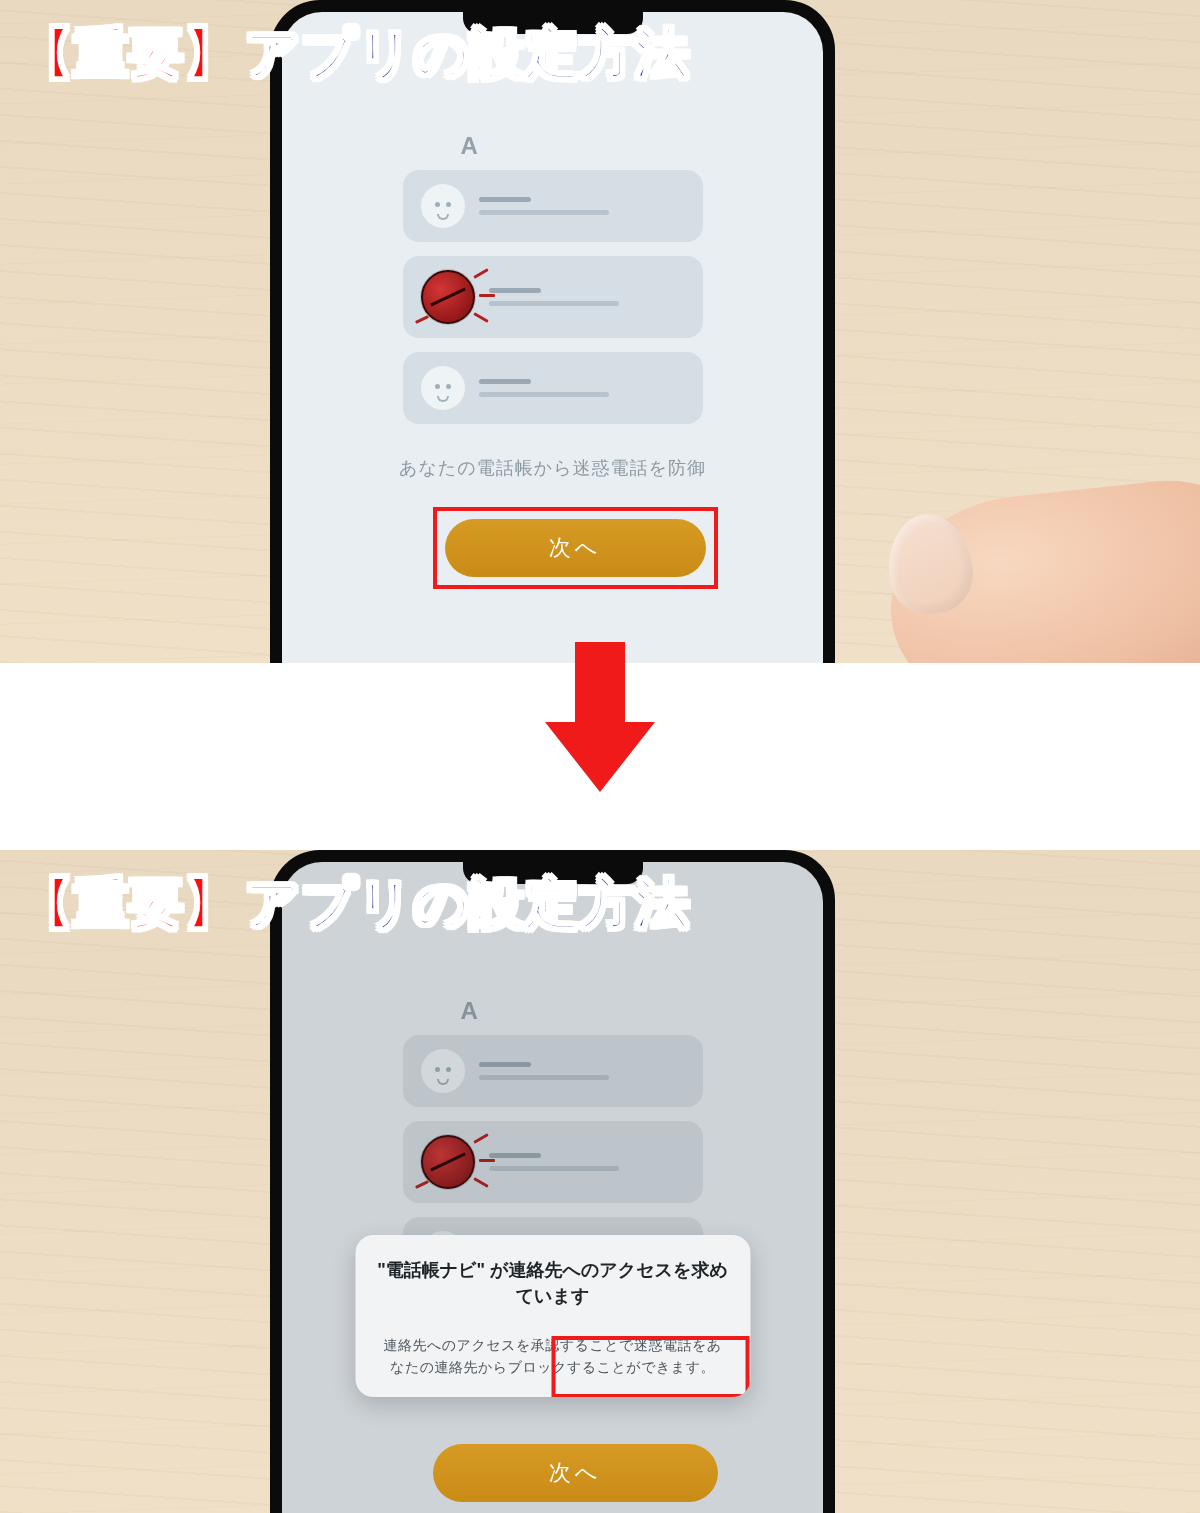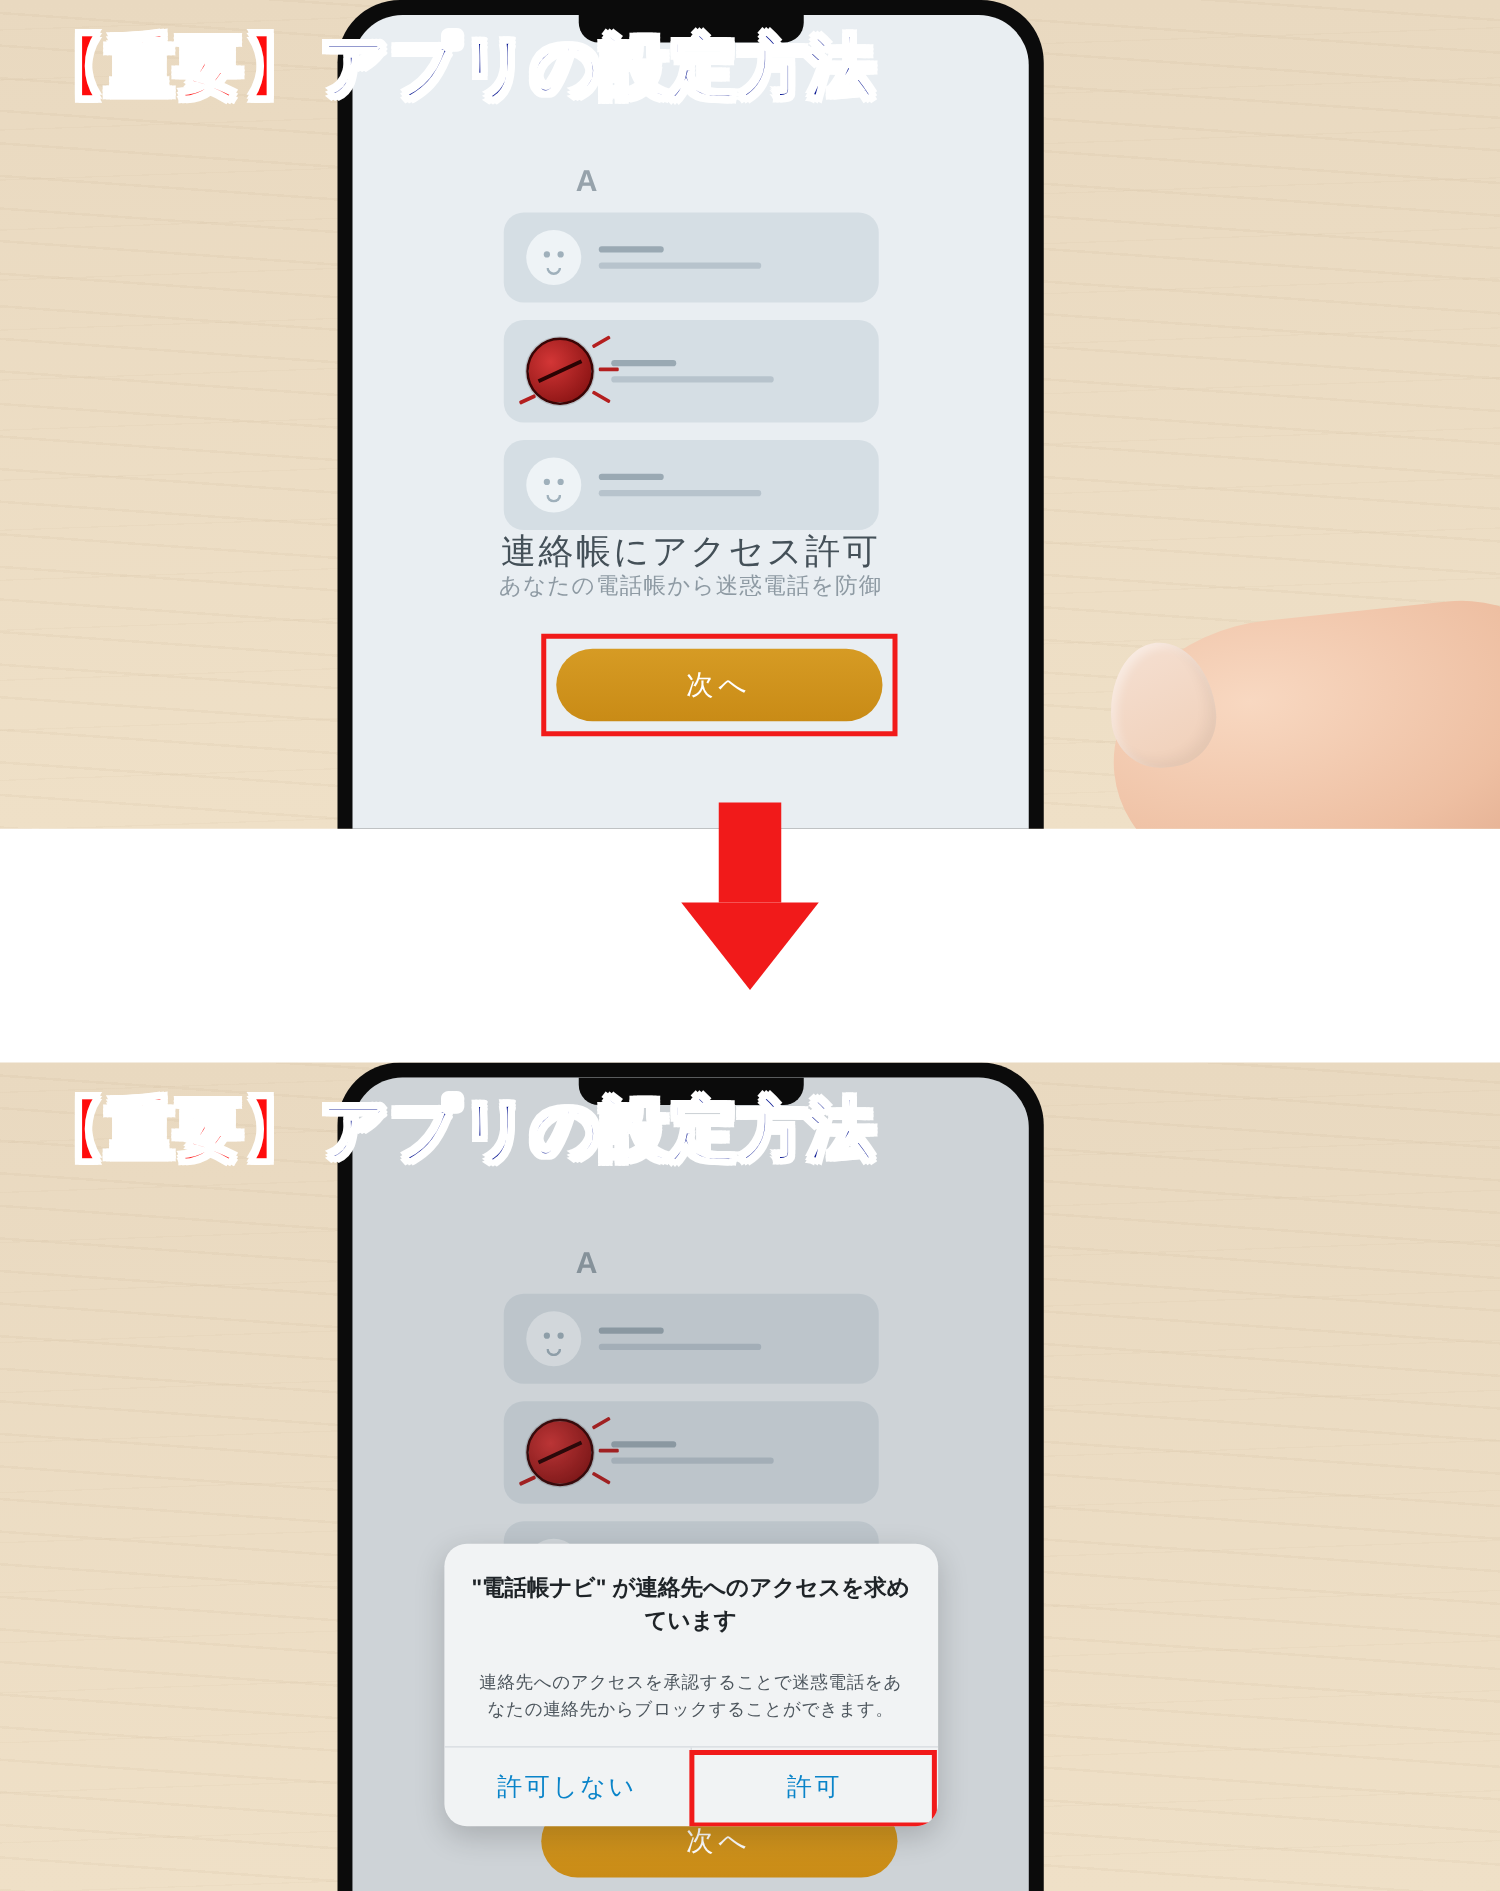--- a/index.html
+++ b/index.html
@@ -39,21 +39,21 @@
     left: -25px;
     width: 50px;
     height: 80px;
     background: #f11a1a;
   }
 
   
   .banner {
     position: absolute;
     top: 18px;
-    left: 30px;
+    left: 19px;
     display: flex;
     align-items: center;
     gap: 6px;
     z-index: 4;
   }
   .banner .important {
     color: #ff0c0c;
     font-size: 54px;
     font-weight: 800;
     -webkit-text-stroke: 2px #ffffff;
@@ -357,21 +357,20 @@
                 <span class="mouth"></span>
               </div>
           </div>
           <div class="lines">
               <div class="l1"></div>
               <div class="l2"></div>
             </div>
         </div>
       </div>
 
-      <div class="onboard-title">連絡帳にアクセス許可</div>
       <div class="onboard-sub">あなたの電話帳から迷惑電話を防御</div>
 
       <div class="cta-wrap">
         <div class="cta-highlight">
           <button class="cta-btn">次へ</button>
         </div>
       </div>
     </div>
   </div>
 
@@ -437,24 +436,20 @@
         </div>
       </div>
 
       <div class="dim-overlay"></div>
 
       <div class="dialog">
         <div class="dialog-body">
           <div class="dialog-title">"電話帳ナビ" が連絡先へのアクセスを求めています</div>
           <div class="dialog-desc">連絡先へのアクセスを承認することで迷惑電話をあなたの連絡先からブロックすることができます。</div>
         </div>
-        <div class="dialog-buttons">
-          <button>許可しない</button>
-          <button>許可</button>
-        </div>
         <div class="dialog-highlight"></div>
       </div>
 
       <div class="cta-wrap no-highlight">
         <button class="cta-btn">次へ</button>
       </div>
     </div>
   </div>
 </div>
 

